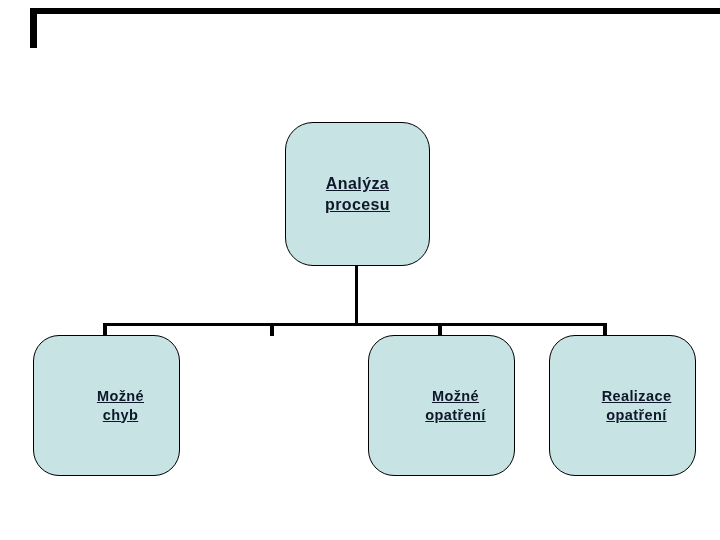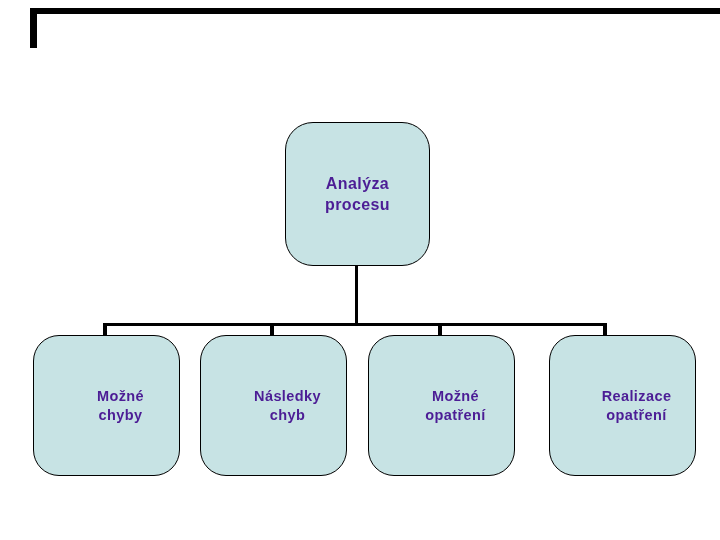--- a/index.html
+++ b/index.html
@@ -28,23 +28,24 @@
   .node {
     position: absolute;
     background: #c7e3e4;
     border: 1.5px solid #000000;
     box-sizing: border-box;
     display: flex;
     flex-direction: column;
     align-items: center;
     justify-content: center;
     text-align: center;
-    color: #4c1d95;
+    color: #0f172a;
     font-weight: bold;
     letter-spacing: 0.4px;
+    text-decoration: underline;
   }
   .node.root {
     left: 285px; top: 122px;
     width: 145px; height: 144px;
     border-radius: 28px;
     font-size: 16px;
     line-height: 21px;
   }
   .node.child {
     top: 335px;
@@ -89,24 +90,20 @@
 
   <div class="conn trunk"></div>
   <div class="conn crossbar"></div>
   <div class="conn stub s0"></div>
   <div class="conn stub s1"></div>
   <div class="conn stub s2"></div>
   <div class="conn stub s3"></div>
 
   <div class="node child c0">
     <span>Možné</span>
-    <span>chyby</span>
-  </div>
-  <div class="node child c1">
-    <span>Následky</span>
     <span>chyb</span>
   </div>
   <div class="node child c2">
     <span>Možné</span>
     <span>opatření</span>
   </div>
   <div class="node child c3">
     <span>Realizace</span>
     <span>opatření</span>
   </div>

